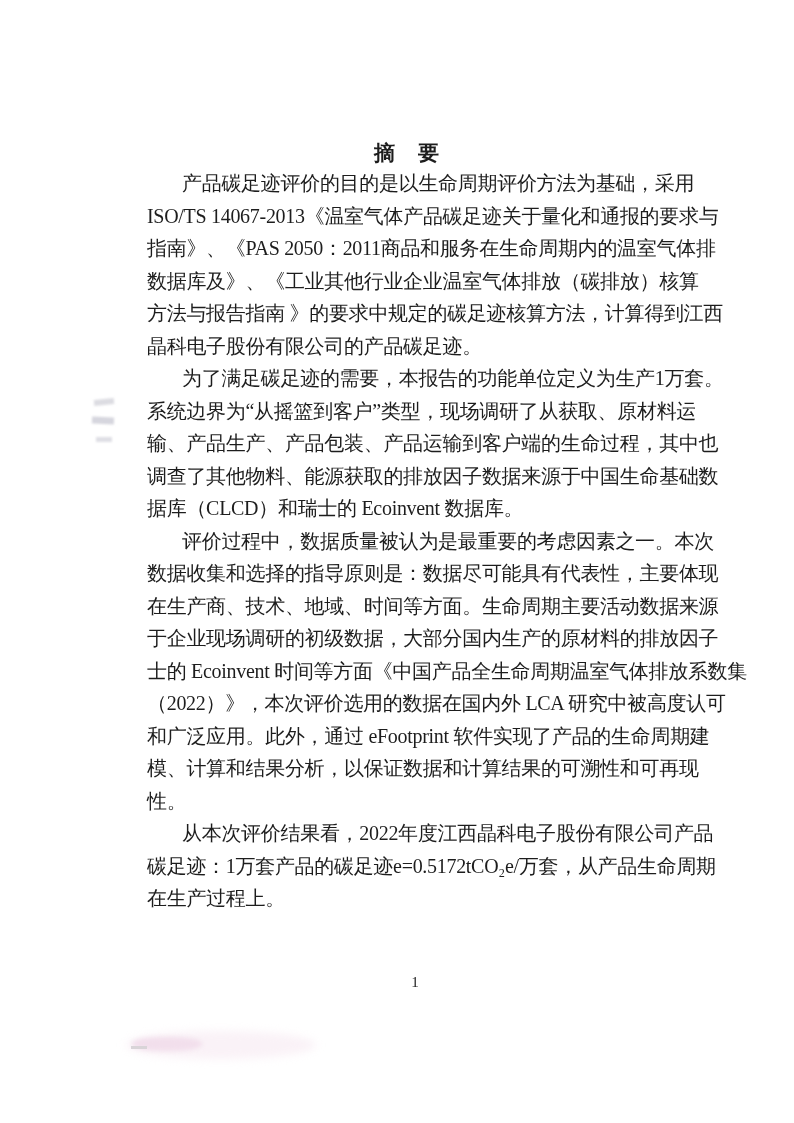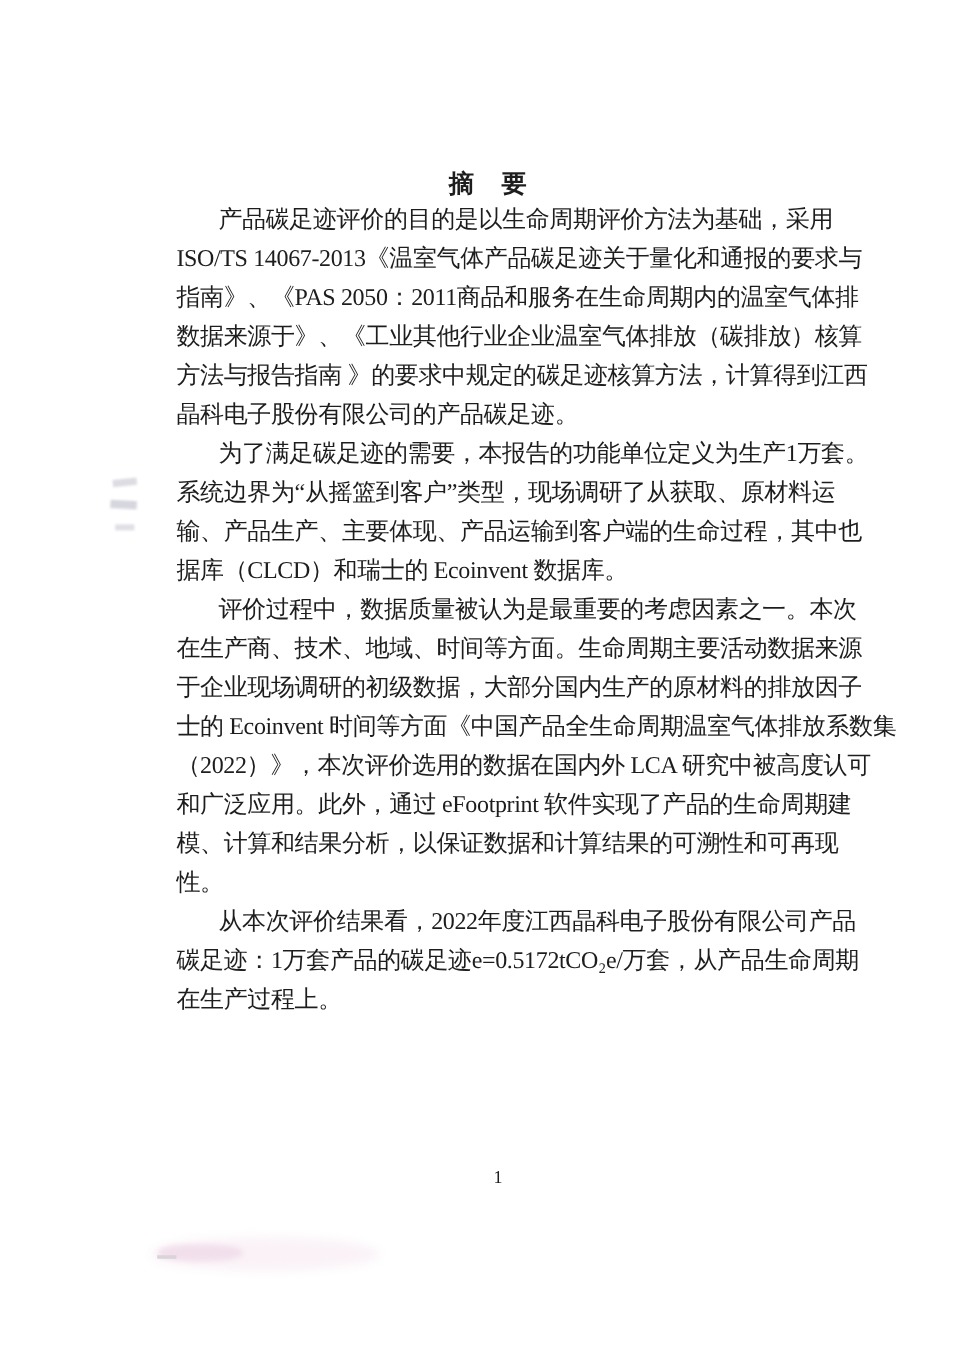--- a/index.html
+++ b/index.html
@@ -40,32 +40,34 @@
 
 <div class="page">
 
   <h1 class="title">摘　要</h1>
 
   <main class="body">
       <div class="paragraph">
         <div class="line first">产品碳足迹评价的目的是以生命周期评价方法为基础，采用</div>
         <div class="line">ISO/TS 14067-2013《温室气体产品碳足迹关于量化和通报的要求与</div>
         <div class="line">指南》、《PAS 2050：2011商品和服务在生命周期内的温室气体排</div>
-        <div class="line">数据来源于》、《工业其他行业企业温室气体排放（碳排放）核算</div>
+        <div class="line">数据库及》、《工业其他行业企业温室气体排放（碳排放）核算</div>
         <div class="line">方法与报告指南 》的要求中规定的碳足迹核算方法，计算得到江西</div>
         <div class="line">晶科电子股份有限公司的产品碳足迹。</div>
       </div>
       <div class="paragraph">
         <div class="line first">为了满足碳足迹的需要，本报告的功能单位定义为生产1万套。</div>
         <div class="line">系统边界为“从摇篮到客户”类型，现场调研了从获取、原材料运</div>
-        <div class="line">输、产品生产、主要体现、产品运输到客户端的生命过程，其中也</div>
+        <div class="line">输、产品生产、产品包装、产品运输到客户端的生命过程，其中也</div>
+        <div class="line">调查了其他物料、能源获取的排放因子数据来源于中国生命基础数</div>
         <div class="line">据库（CLCD）和瑞士的 Ecoinvent 数据库。</div>
       </div>
       <div class="paragraph">
         <div class="line first">评价过程中，数据质量被认为是最重要的考虑因素之一。本次</div>
+        <div class="line">数据收集和选择的指导原则是：数据尽可能具有代表性，主要体现</div>
         <div class="line">在生产商、技术、地域、时间等方面。生命周期主要活动数据来源</div>
         <div class="line">于企业现场调研的初级数据，大部分国内生产的原材料的排放因子</div>
         <div class="line">士的 Ecoinvent 时间等方面《中国产品全生命周期温室气体排放系数集</div>
         <div class="line">（2022）》，本次评价选用的数据在国内外 LCA 研究中被高度认可</div>
         <div class="line">和广泛应用。此外，通过 eFootprint 软件实现了产品的生命周期建</div>
         <div class="line">模、计算和结果分析，以保证数据和计算结果的可溯性和可再现</div>
         <div class="line">性。</div>
       </div>
       <div class="paragraph">
         <div class="line first">从本次评价结果看，2022年度江西晶科电子股份有限公司产品</div>

